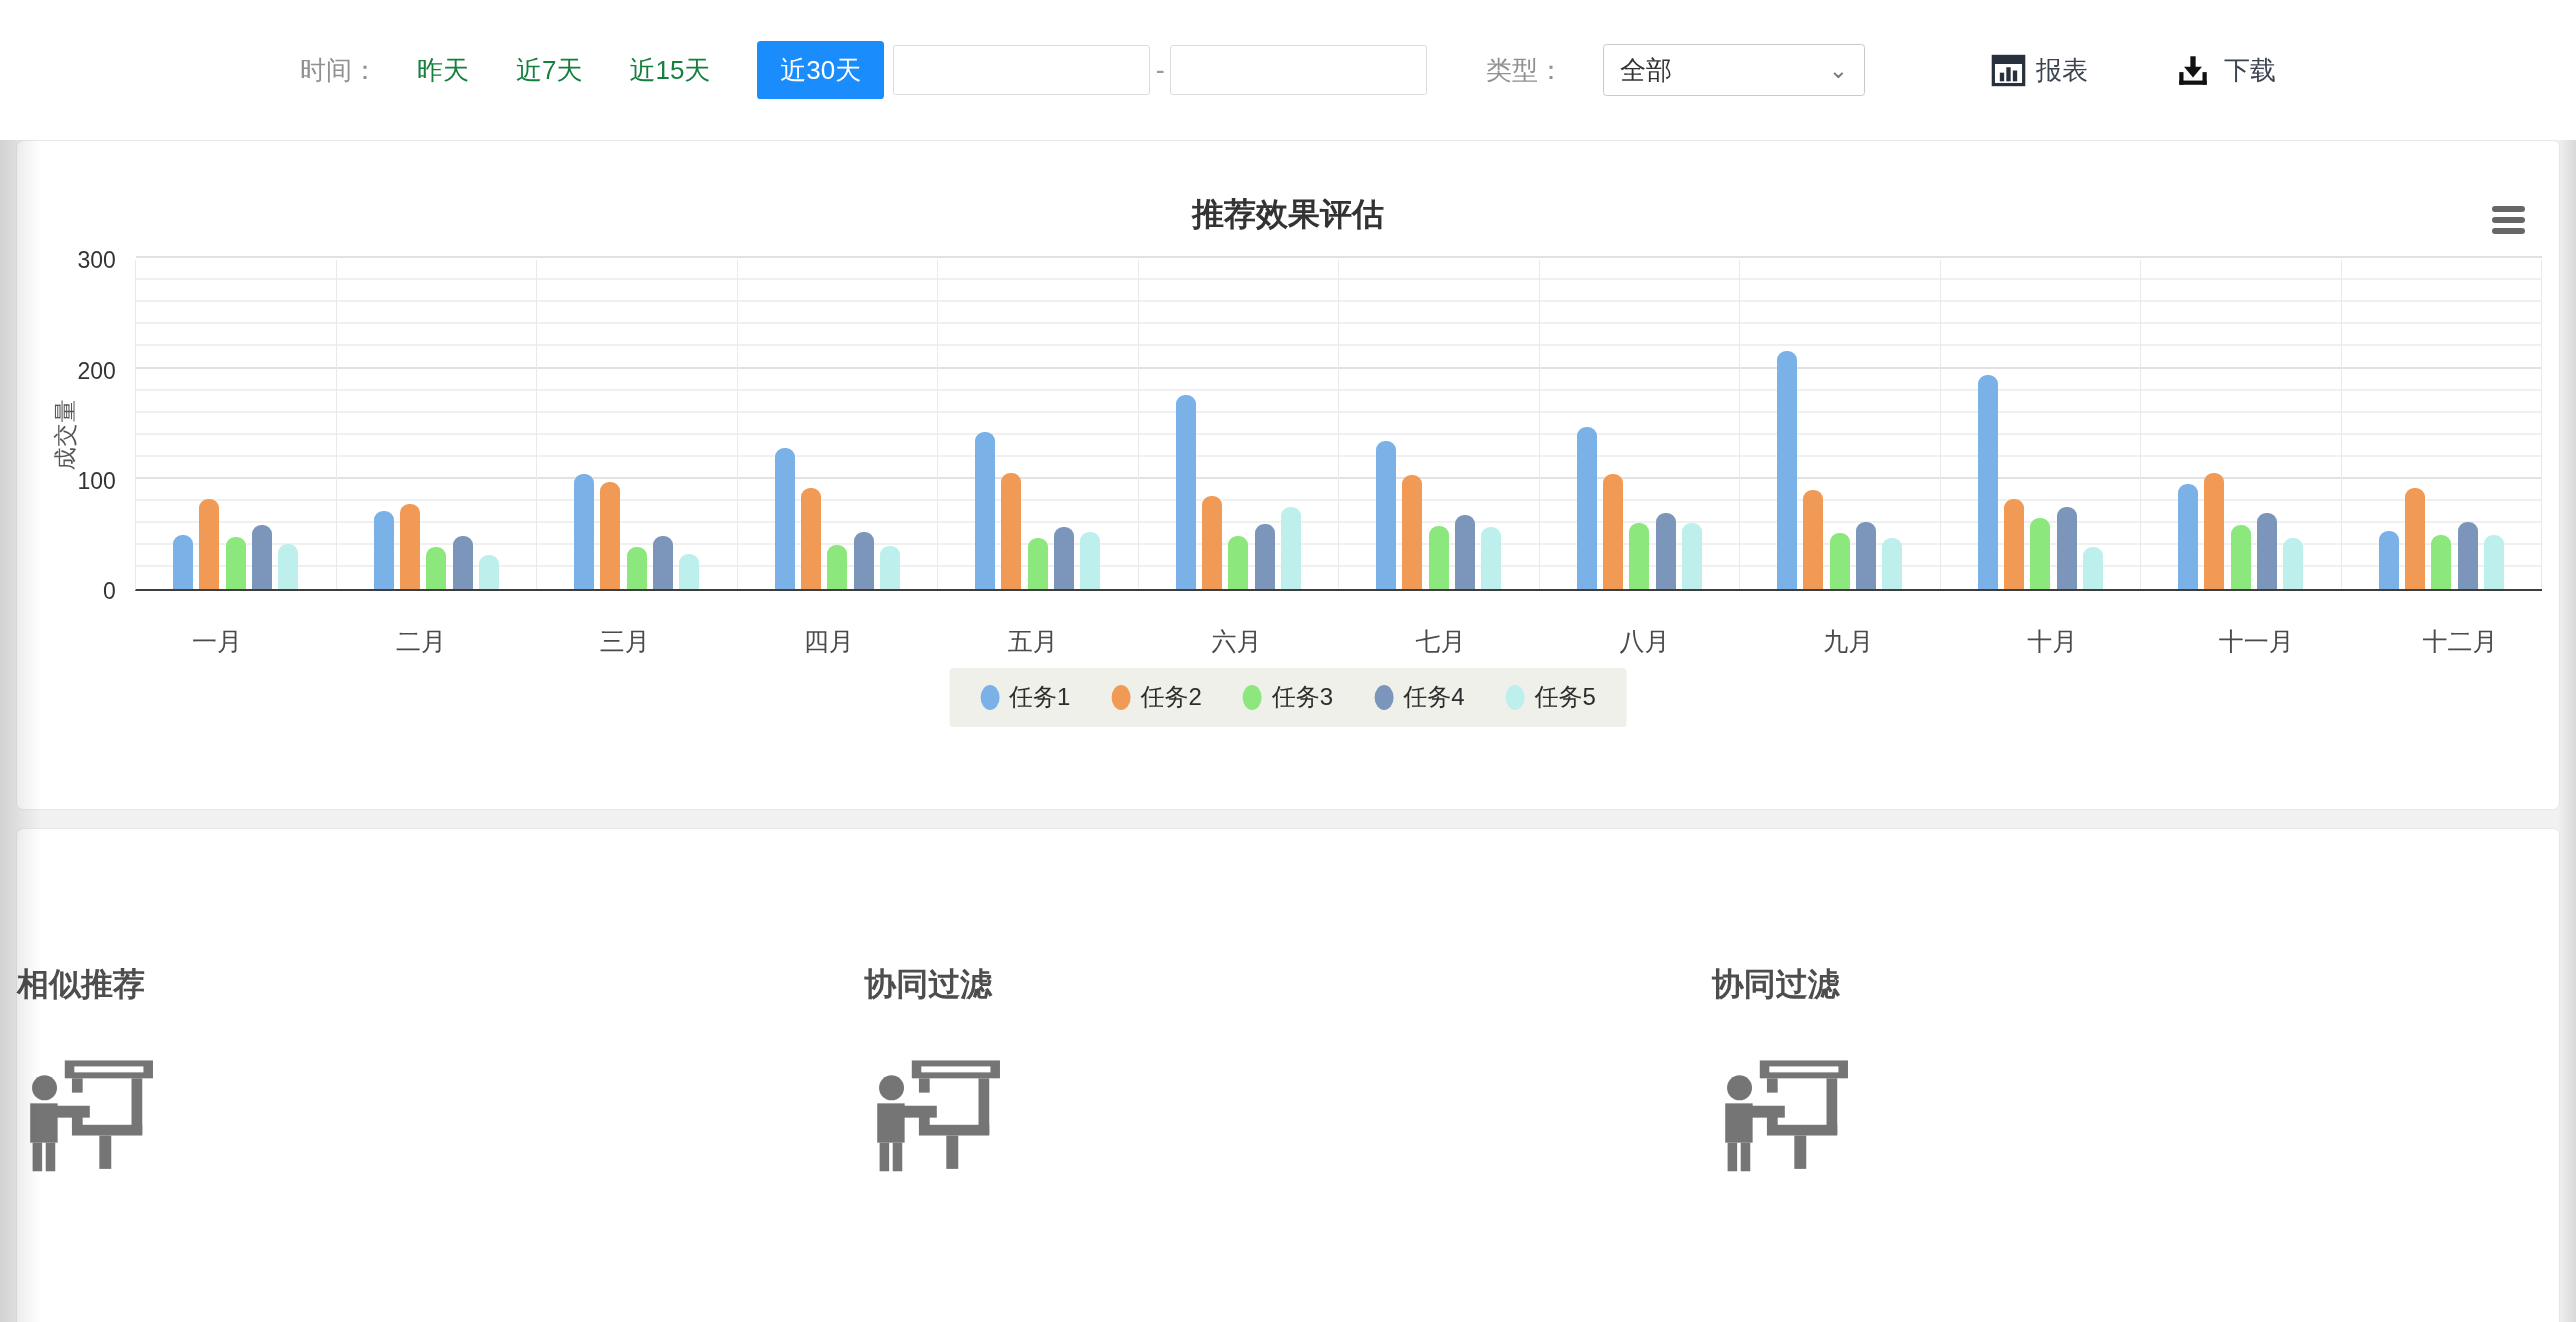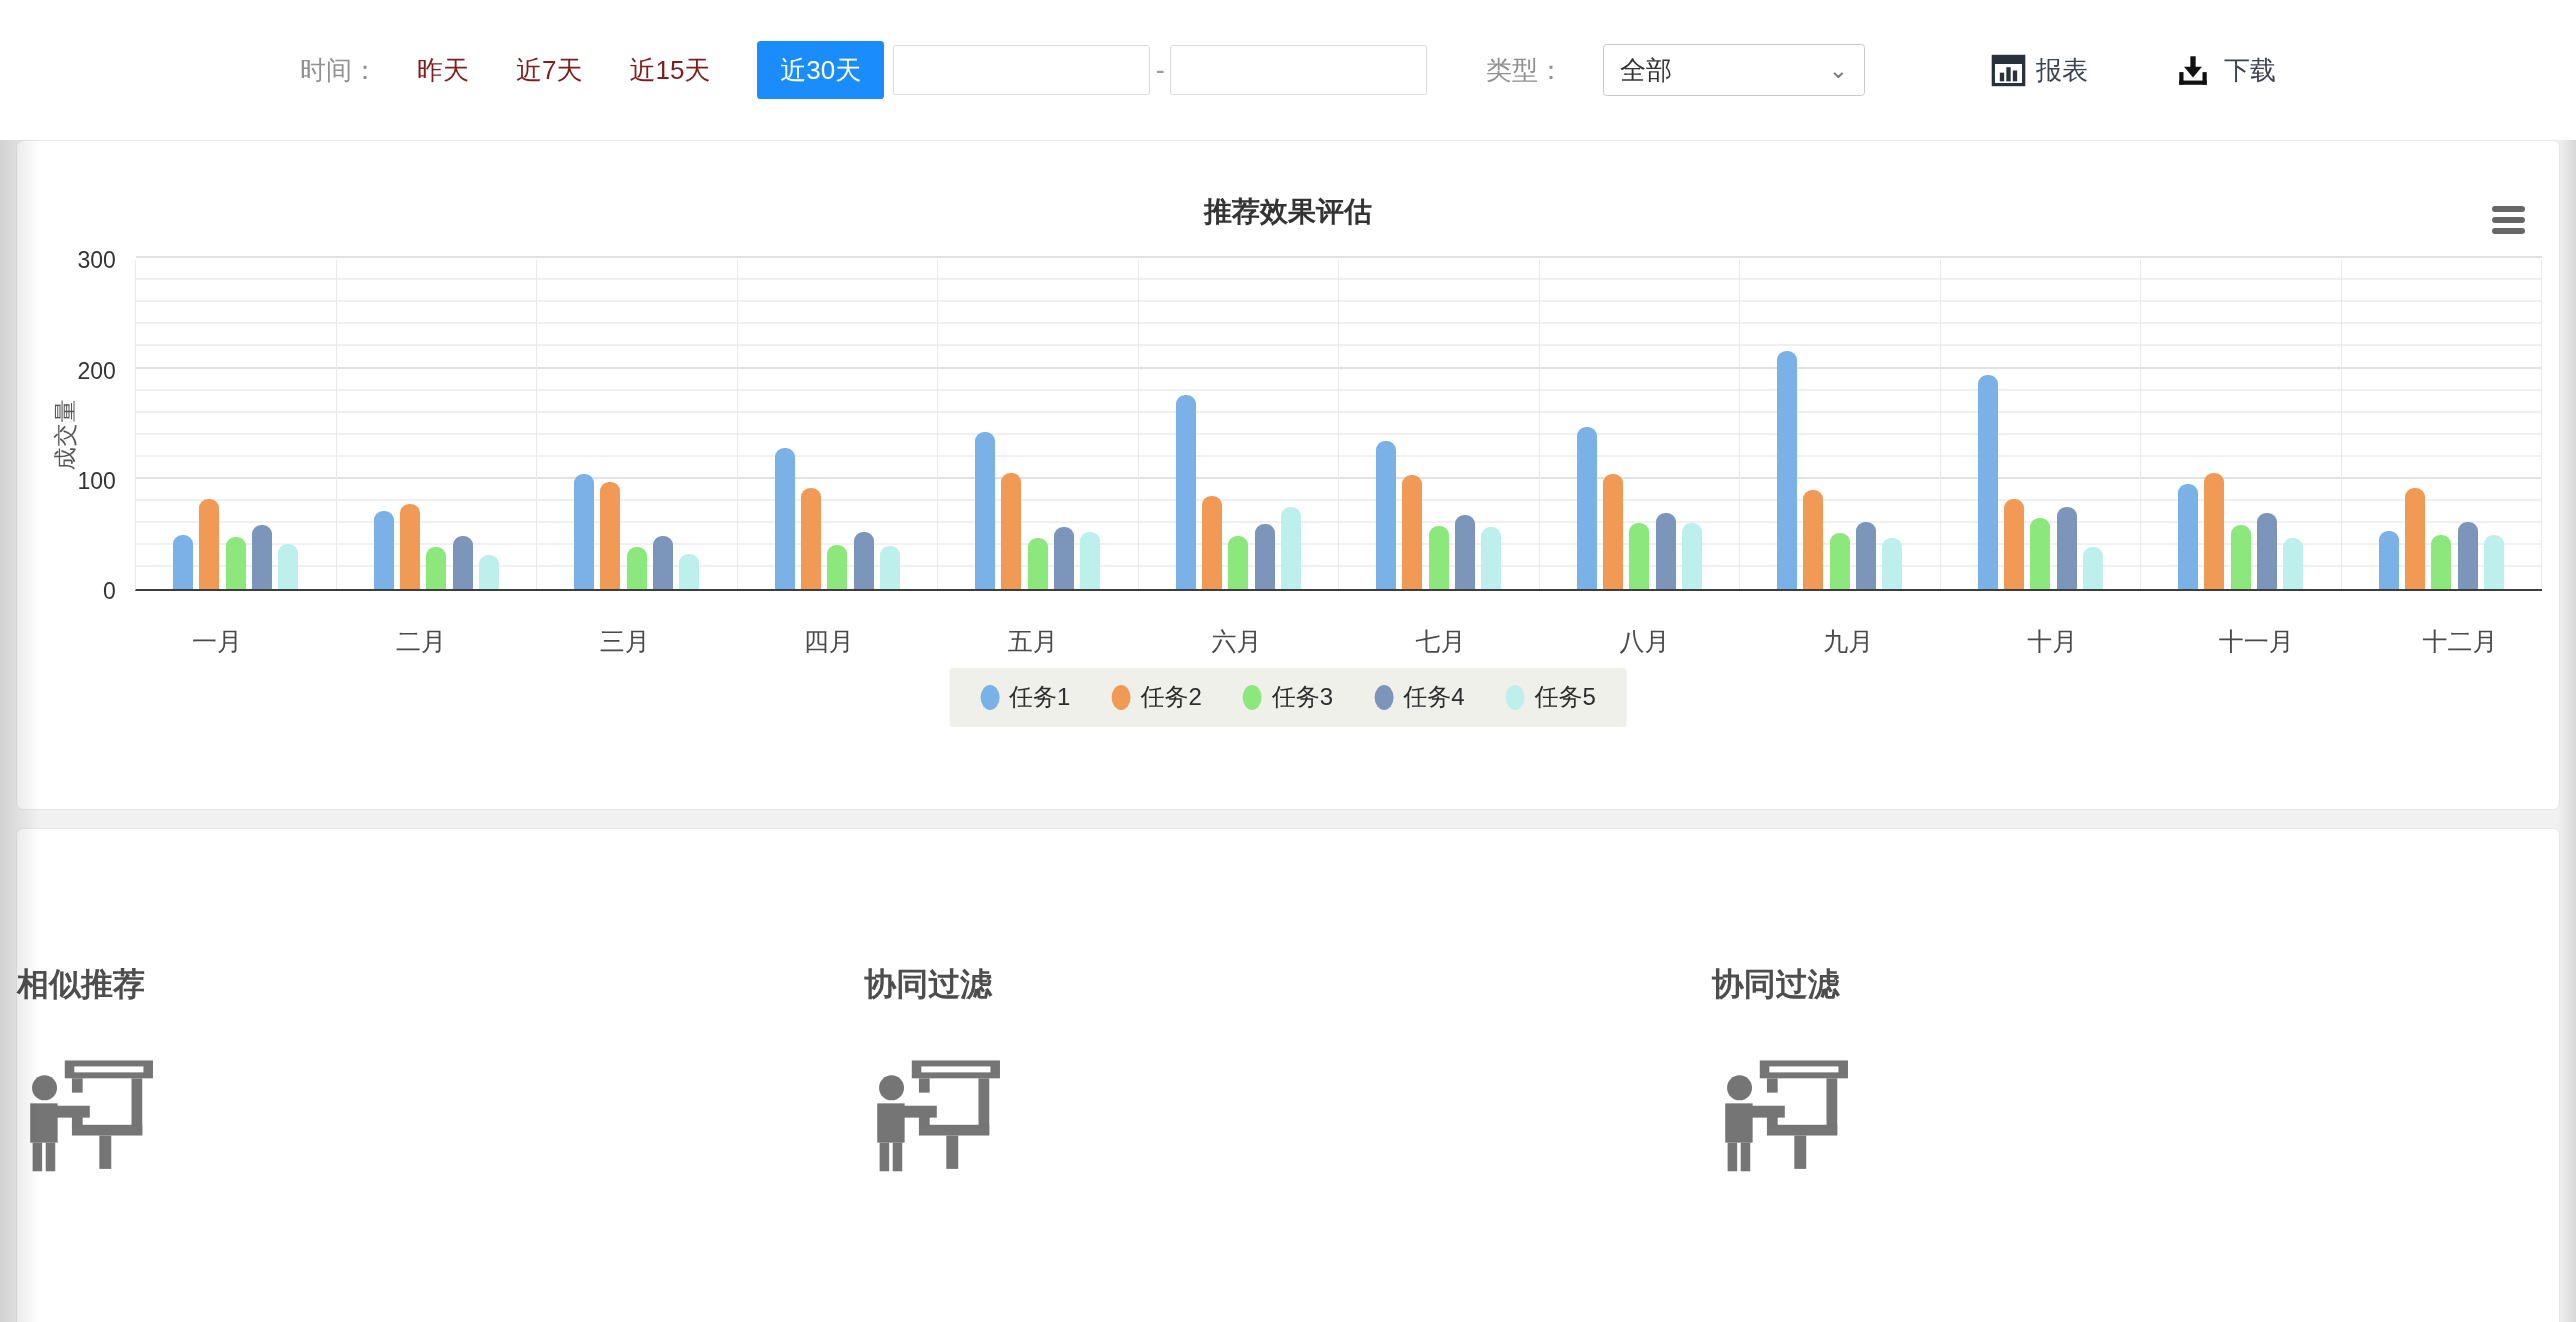--- a/index.html
+++ b/index.html
@@ -3,38 +3,38 @@
 <meta charset="utf-8">
 <style>
   * { margin:0; padding:0; box-sizing:border-box; }
   html,body { width:2576px; height:1323px; overflow:hidden;
     font-family:"Liberation Sans","DejaVu Sans",sans-serif; background:#f1f1f1; color:#333; }
 
   
   .topbar { height:140px; background:#fff; display:flex; align-items:center; justify-content:center; }
   .topbar-inner { display:flex; align-items:center; font-size:26px; }
   .muted-label { color:#909090; margin-right:39px; }
-  .time-opt { color:#7f1d1d; margin-right:47px; cursor:pointer; }
+  .time-opt { color:#15803d; margin-right:47px; cursor:pointer; }
   .time-opt.active { background:#1a8cfb; color:#fff; padding:11.7px 23px; border-radius:3.6px; margin-right:9px; }
   .date-input { width:257px; height:50px; border:1.8px solid #dcdcdc; border-radius:2.7px; background:#fff;
     font-size:25px; padding:0 12.5px; outline:none; }
   .dash { color:#9a9a9a; margin:0 5.4px; font-size:27px; }
   .type-label { margin-left:59px; }
   .select-box { width:262px; height:52px; border:1.8px solid #c9c9c9; border-radius:3.6px; background:#fff;
     display:flex; align-items:center; justify-content:space-between; padding:0 16px; cursor:pointer; }
   .select-box .chev { color:#777; font-size:23px; }
   .tool-btn { display:flex; align-items:center; gap:10.8px; color:#3c4350; cursor:pointer; }
   .tool-btn.report { margin-left:124px;gap:8px; }
   .tool-btn.download { margin-left:86px;gap:12px; }
 
   
   .card { background:#fff; border:1.8px solid #e8e8e8; border-radius:7.2px; margin:0 16px; position:relative; }
   .chart-card { height:670px; }
   .create-card { height:556px; margin-top:18px; }
-  .card-title { text-align:center; font-size:28px; font-weight:bold; color:#333; }
+  .card-title { text-align:center; font-size:32px; font-weight:bold; color:#333; }
   .chart-card .card-title { padding-top:52px; }
   .create-card .card-title { padding-top:47px; }
 
   .hamburger { position:absolute; top:65px; right:34px; width:33px; cursor:pointer; }
   .hamburger span { display:block; height:6.3px; background:#666; border-radius:3.1px; margin-bottom:4.5px; }
 
   
   .plot { position:absolute; left:118px; top:119px; width:2407px; height:331px;
     border-left:1.8px solid #eaeaea; border-bottom:2.7px solid #3d3d3d; display:flex; }
   .gridline { position:absolute; left:0; right:0; height:1.8px; background:#f0f0f0; }

